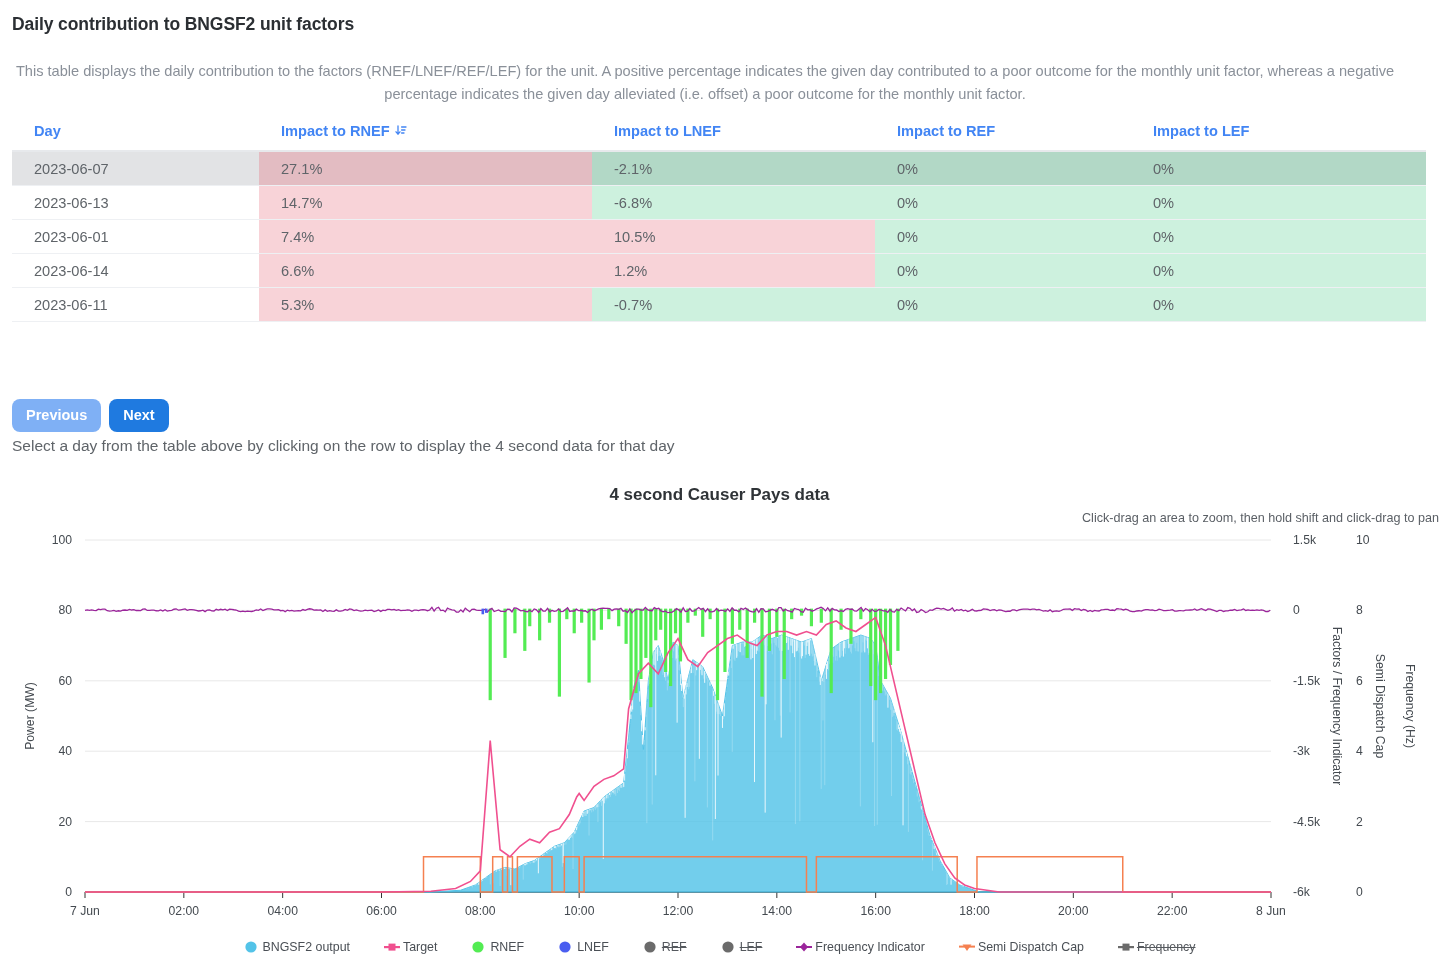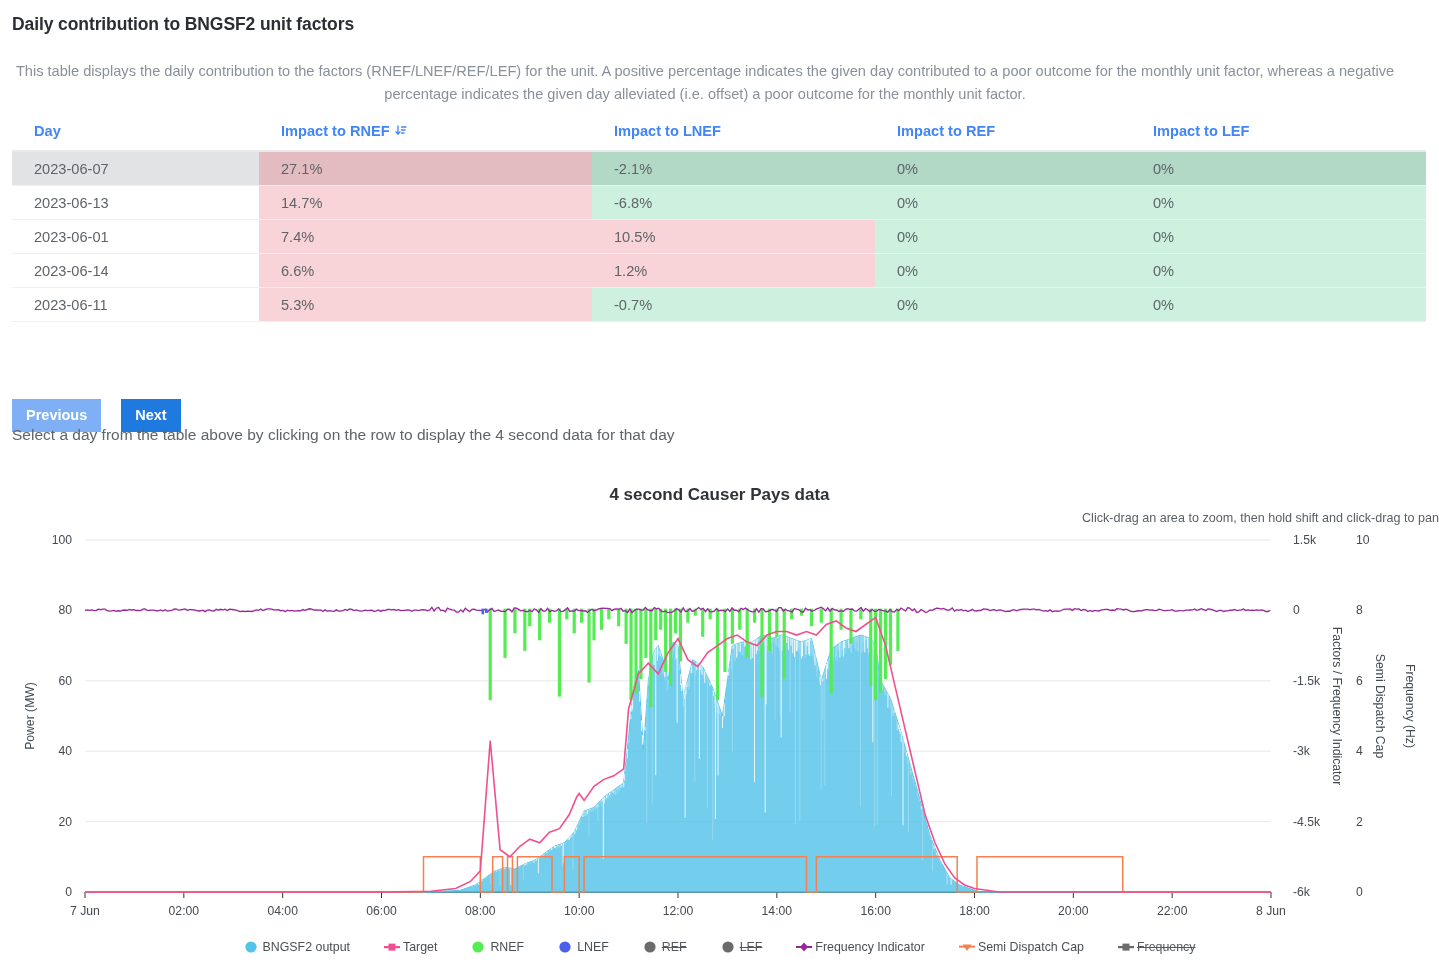--- a/index.html
+++ b/index.html
@@ -60,33 +60,33 @@
   
   .tint-pink    { background: #f8d3d8; }
   .tint-pink-sel{ background: #e3bcc2; }
   .tint-green   { background: #cdf1de; }
   .tint-green-sel{ background: #b2d8c6; }
 
   
   .btn-row { position: absolute; left: 12px; top: 399px; }
   .btn {
     display: inline-block;
-    border: none; border-radius: 0;
+    border: none; border-radius: 8px;
     color: #ffffff;
     font-size: 14.5px; font-weight: bold;
     font-family: "Liberation Sans", sans-serif;
     padding: 8px 14px 9px 14px;
     cursor: pointer;
     line-height: 16px;
   }
   .btn-prev { background: #7fb0f5; }
-  .btn-next { background: #1f7ae0; margin-left: 20px; }
+  .btn-next { background: #1f7ae0; margin-left: 8px; }
 
   .hint {
-    position: absolute; left: 12px; top: 426px;
+    position: absolute; left: 12px; top: 437px;
     font-size: 15.5px; color: #5f6469;
   }
 
   
   .chart-box { position: absolute; left: 0px; top: 470px; width: 1439px; height: 494px; }
   .chart-title {
     position: absolute; left: 0; top: 15px; width: 1439px;
     text-align: center; font-size: 17px; font-weight: bold; color: #2f3337;
   }
   .chart-sub {

